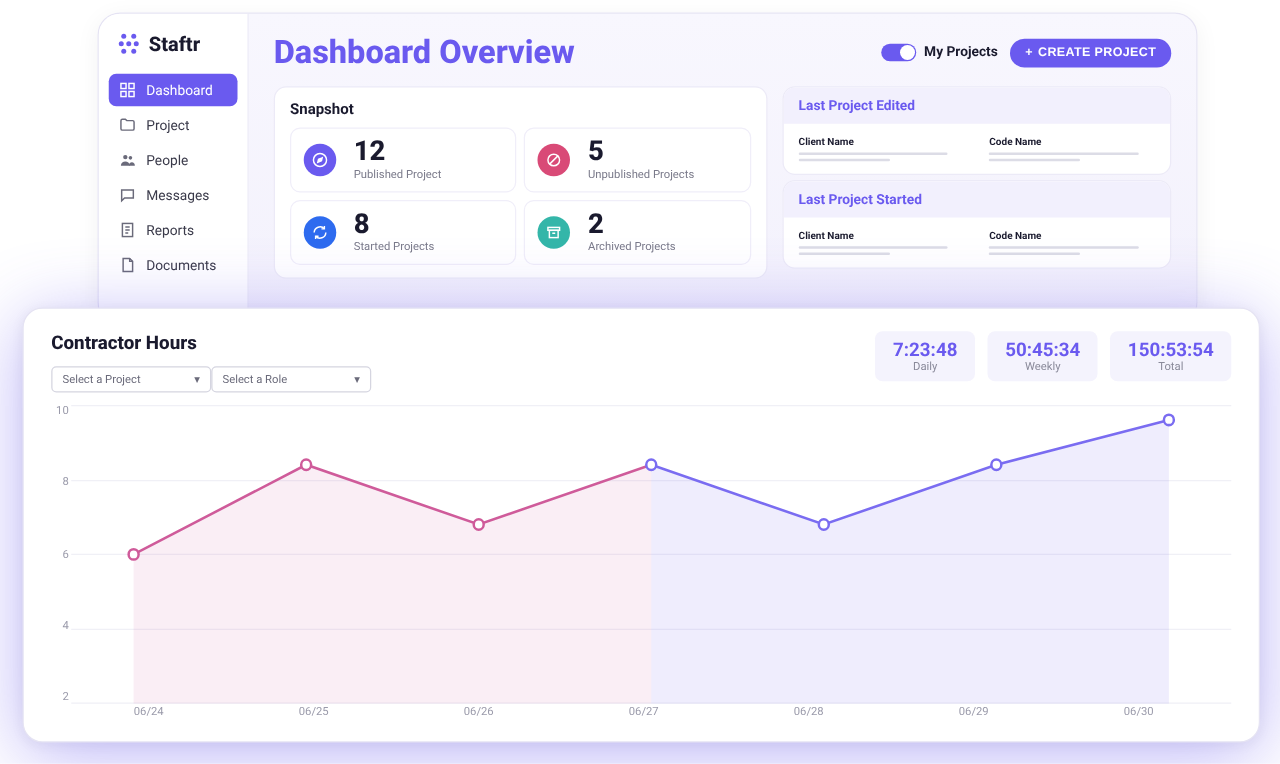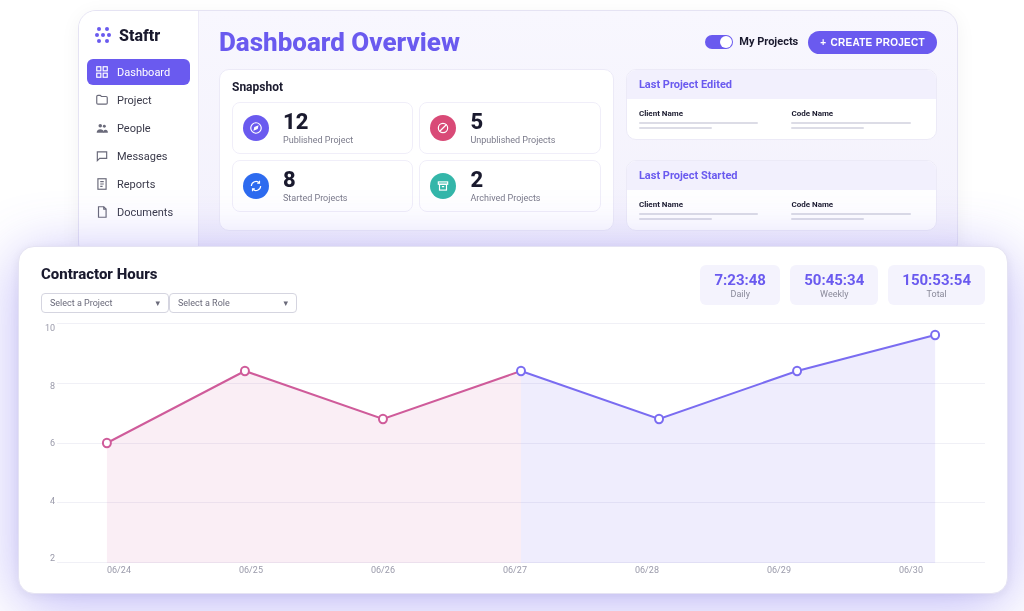--- a/index.html
+++ b/index.html
@@ -190,21 +190,21 @@
   .stat-label {
     font-size: 9px;
     color: #7a7a8a;
     margin-top: 2px;
   }
 
   .right-col {
     flex: 1;
     display: flex;
     flex-direction: column;
-    gap: 20px;
+    gap: 4px;
   }
   .project-card {
     background: #fff;
     border-radius: 10px;
     border: 1px solid #eceaf7;
     overflow: hidden;
   }
   .project-card-header {
     background: #f2f0fd;
     padding: 8px 12px;

